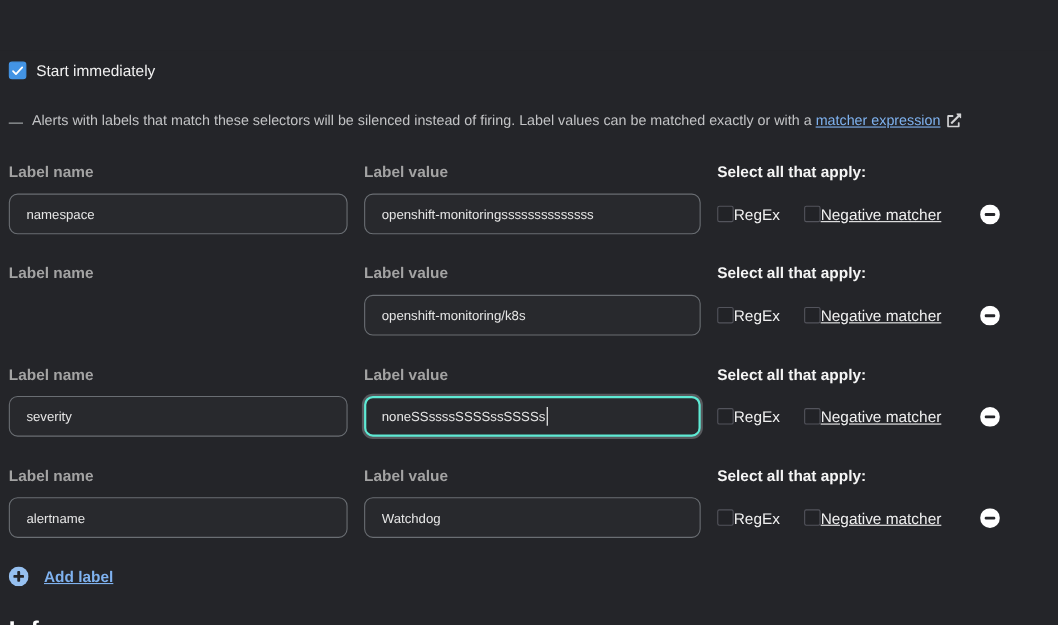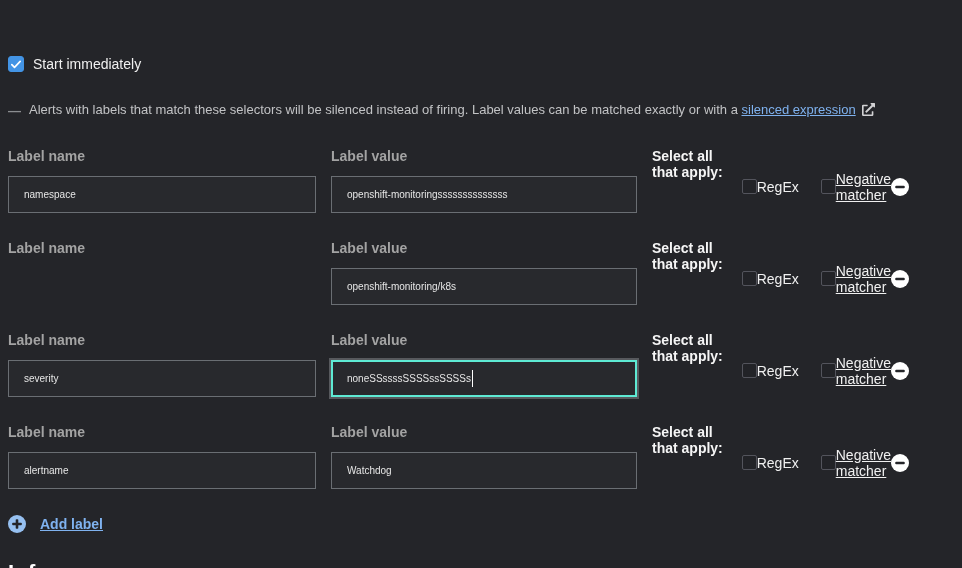--- a/index.html
+++ b/index.html
@@ -72,23 +72,23 @@
     font-size: 14px;
     font-weight: 700;
     color: #a3a3a3;
     margin-bottom: 12px;
   }
   .text-input {
     width: 100%;
     height: 37px;
     background: #28292d;
     border: 1px solid #6a6e73;
-    border-radius: 0;
+    border-radius: 8px;
     color: #e6e6e6;
-    font-size: 10px;
+    font-size: 12px;
     font-family: "Liberation Sans", "DejaVu Sans", sans-serif;
     padding: 0 15px;
     outline: none;
     display: block;
   }
   .text-input.div-input {
     display: flex;
     align-items: center;
   }
   .text-input.focused {
@@ -100,21 +100,21 @@
     display: inline-block;
     width: 1px;
     height: 17px;
     background: #ffffff;
     margin-left: 1px;
     animation: blink 1.1s step-end infinite;
   }
   @keyframes blink { 50% { opacity: 0; } }
 
   
-  .select-col { display: flex; }
+  .select-col { display: flex; flex-direction: column; }
   .select-title { font-size: 14px; font-weight: 700; color: #f5f5f5; }
   .choices {
     display: flex;
     align-items: center;
     flex: 1;
     margin-top: 12px;
   }
   .choice { display: flex; align-items: center; }
   .choice + .choice { margin-left: 22px; text-decoration: underline; }
   .choice-label { font-size: 14px; color: #f0f0f0; }
@@ -150,21 +150,21 @@
         </svg>
     </span>
     <span class="check-label">Start immediately</span>
   </div>
 
 
   <div class="help">
     <span class="dash">—</span>
     <span>
       <span>Alerts with labels that match these selectors will be silenced instead of firing. Label values can be matched exactly or with a</span>
-      <a>silenced expression</a><span class="ext-icon"><svg width="13" height="13" viewBox="0 0 512 512" fill="#d2d2d4">
+      <a>matcher expression</a><span class="ext-icon"><svg width="13" height="13" viewBox="0 0 512 512" fill="#d2d2d4">
             <path d="M432 320h-32a16 16 0 0 0-16 16v112H64V128h144a16 16 0 0 0 16-16V80a16 16 0 0 0-16-16H48a48 48 0 0 0-48 48v352a48 48 0 0 0 48 48h352a48 48 0 0 0 48-48V336a16 16 0 0 0-16-16zM488 0H360c-21.37 0-32.05 25.91-17 41l35.73 35.73L135 320.37a24 24 0 0 0 0 34L157.67 377a24 24 0 0 0 34 0l243.61-243.68L471 169c15 15 41 4.5 41-17V24a24 24 0 0 0-24-24z"></path>
           </svg></span>
     </span>
   </div>
 
   <div class="label-row first">
     <div>
       <div class="field-label">Label name</div>
       <input class="text-input" type="text" value="namespace" style="">
     </div>

